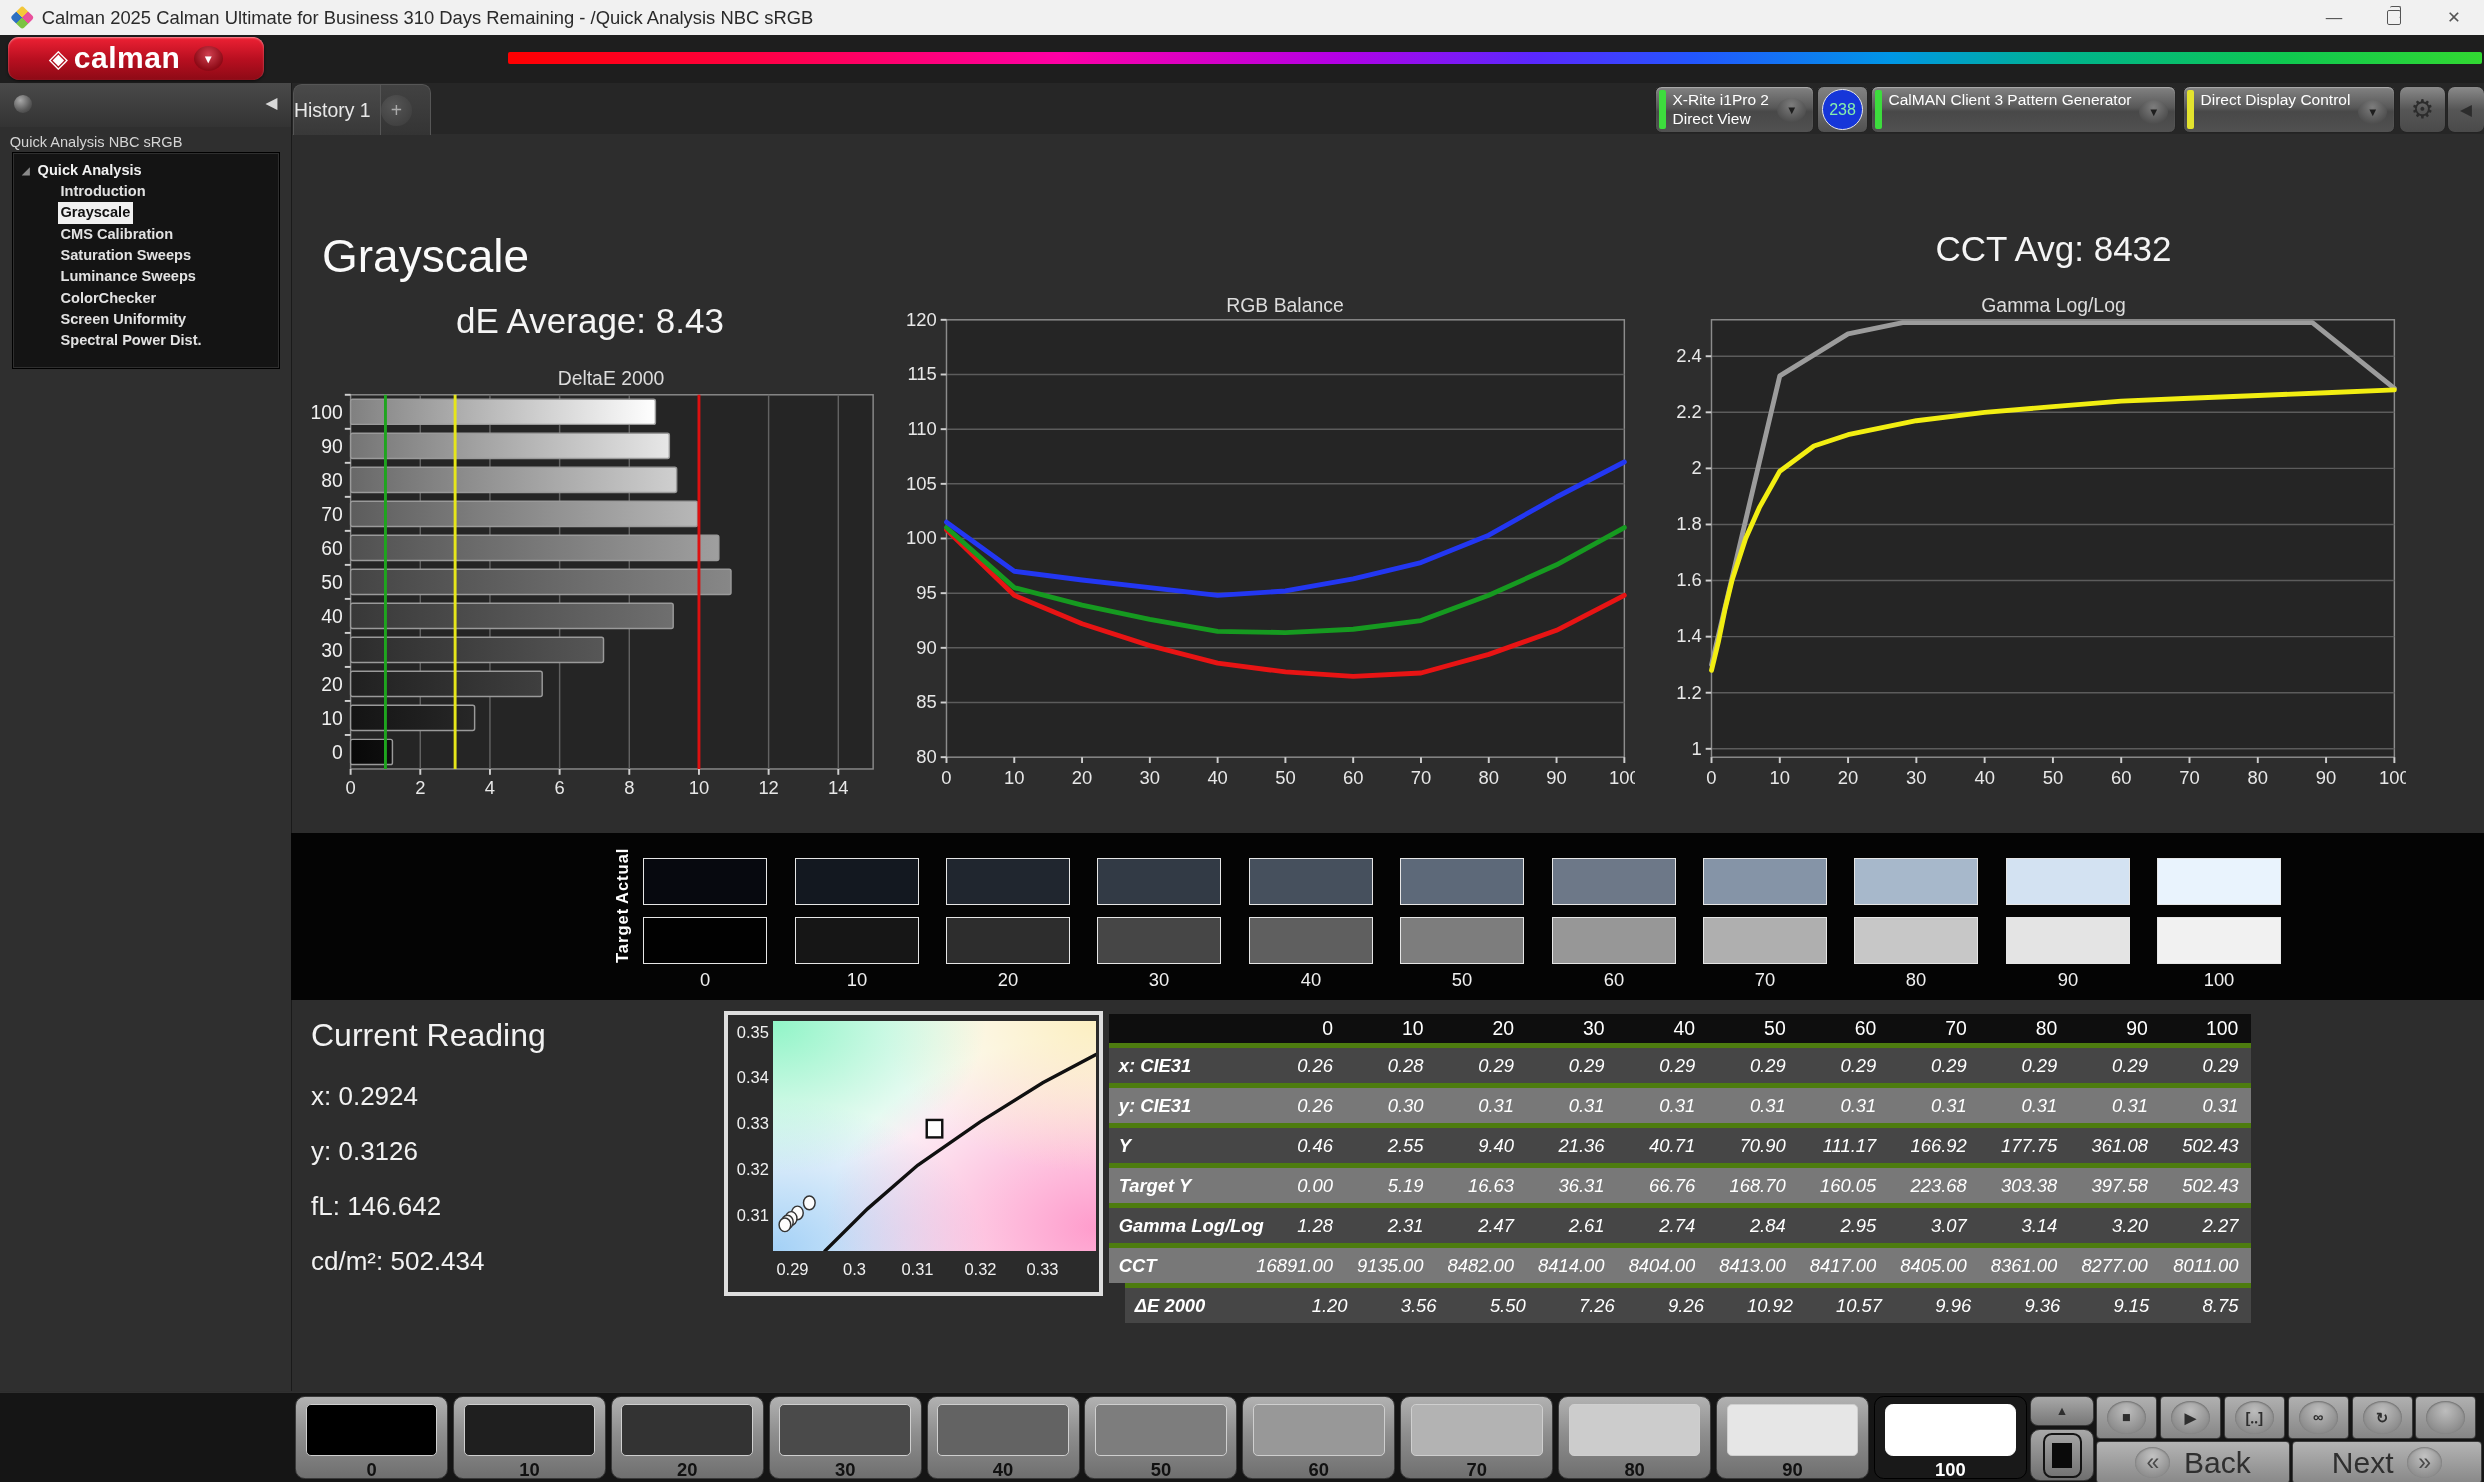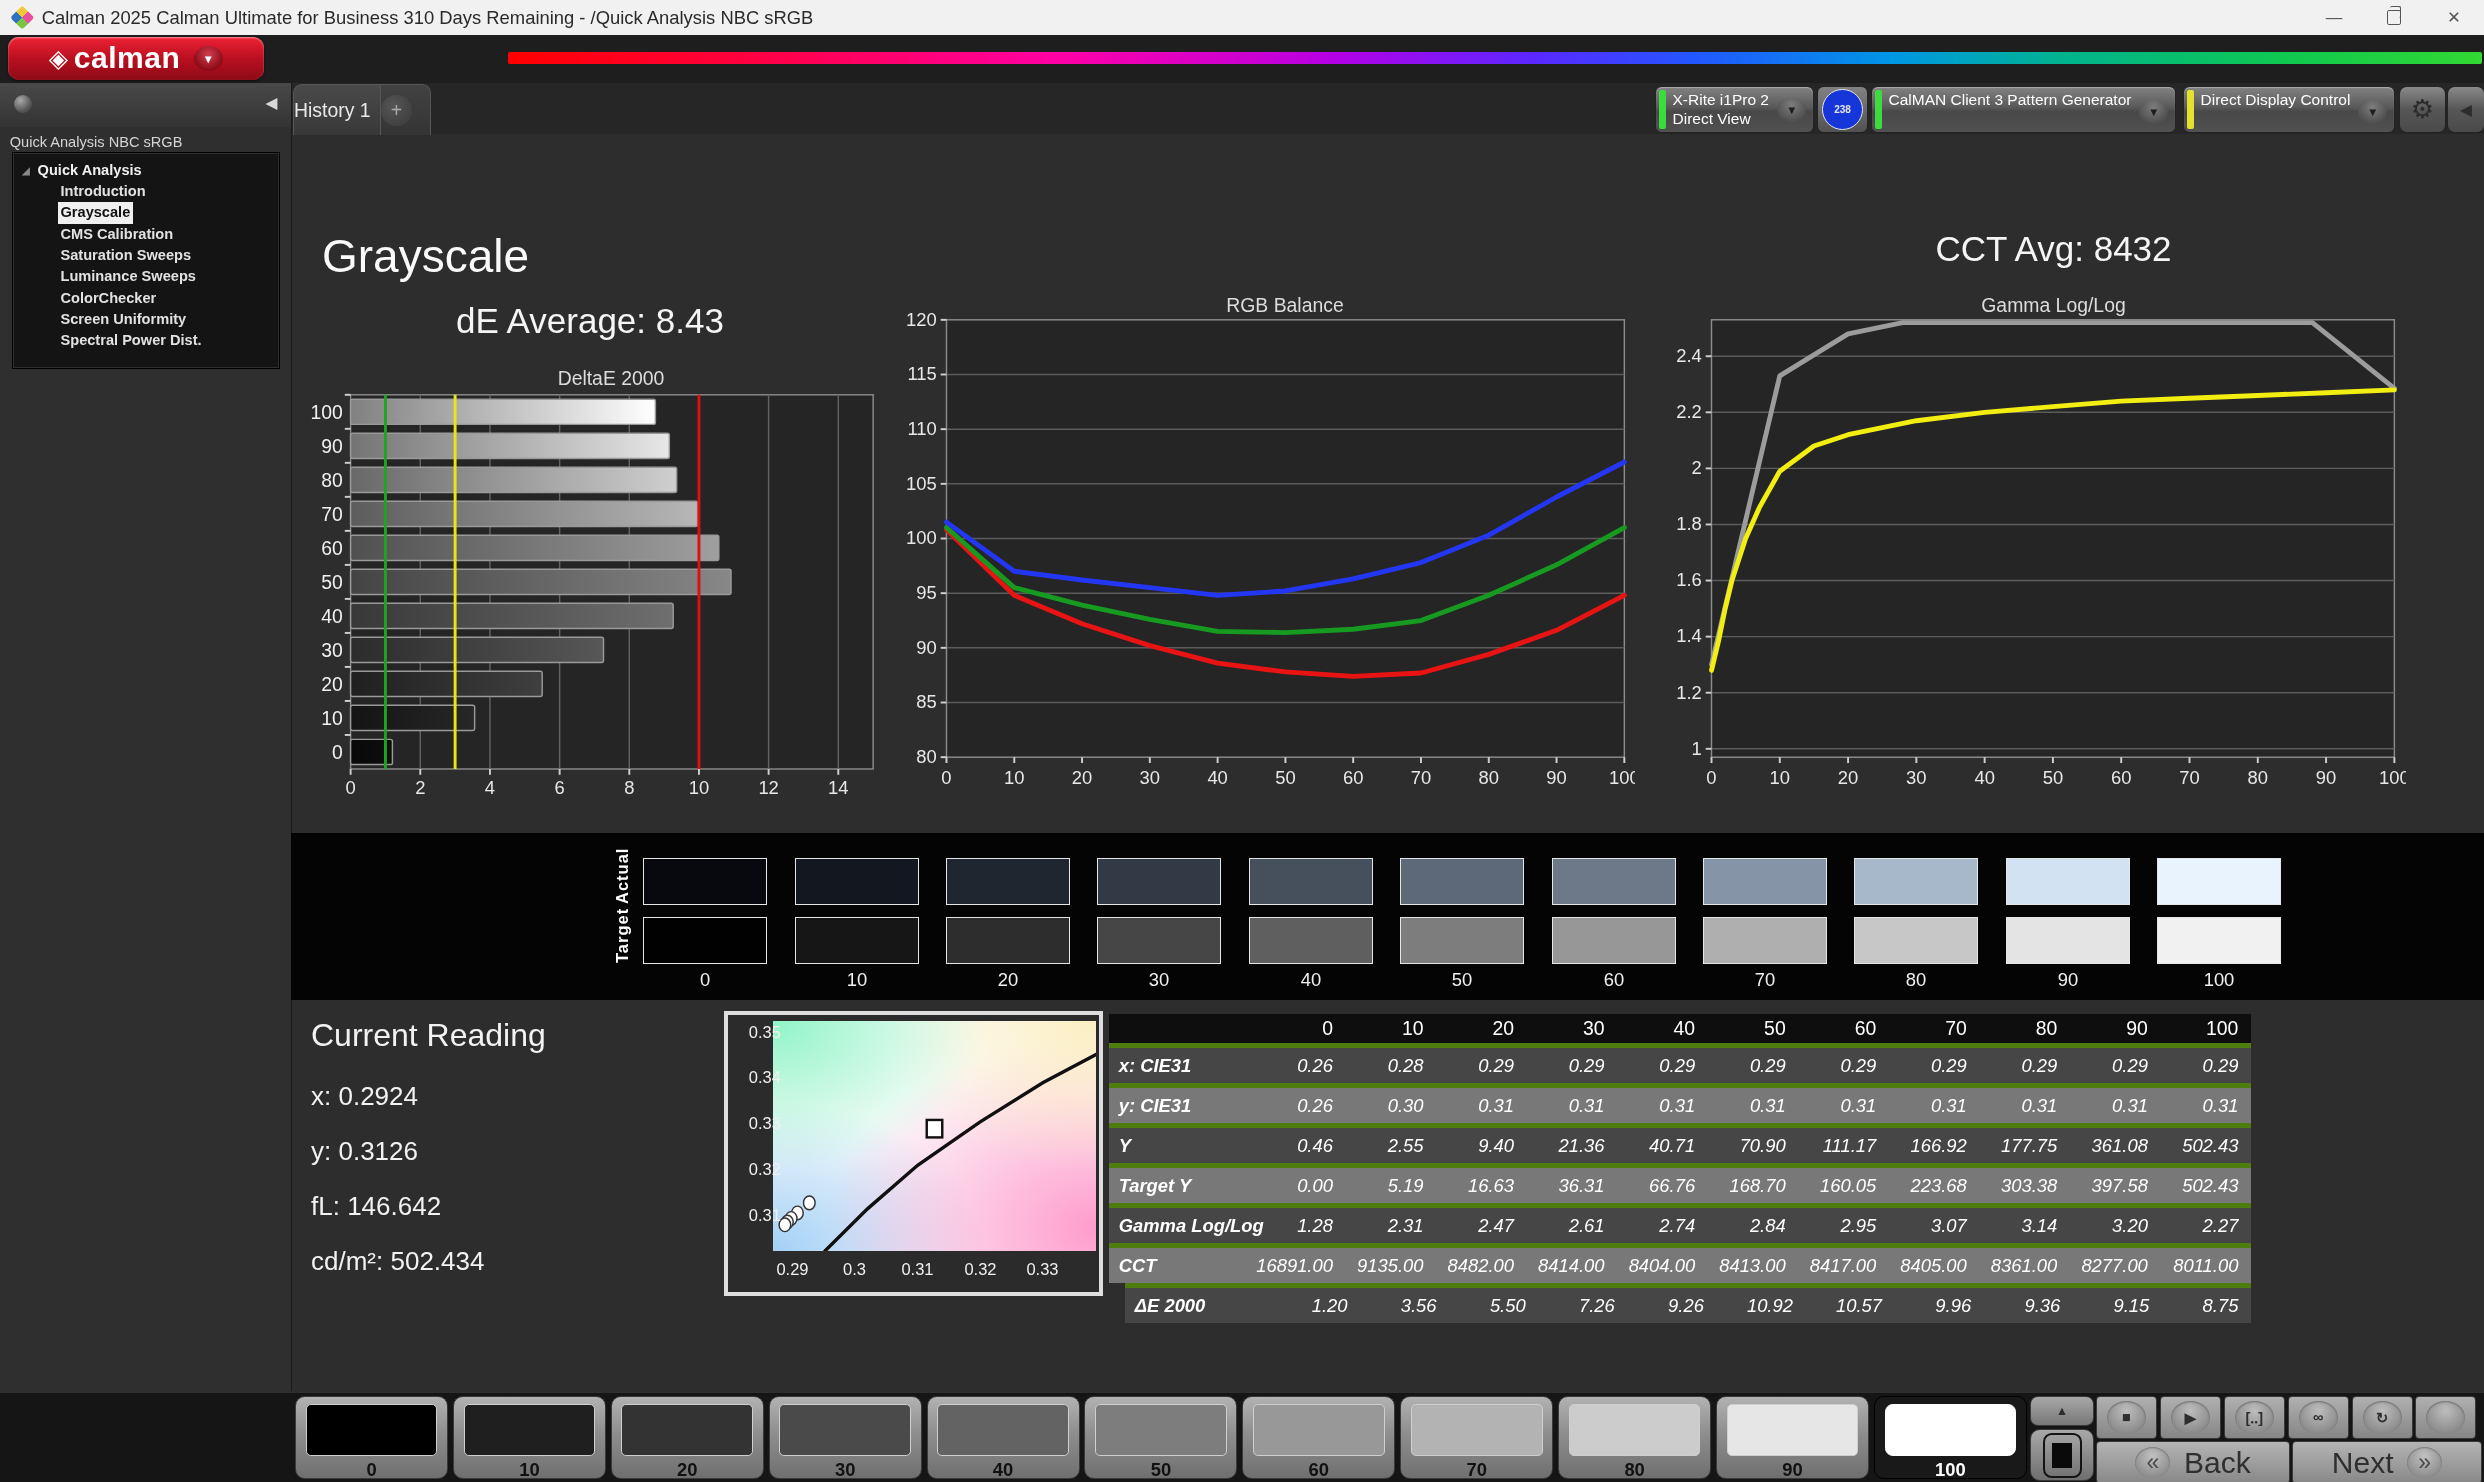--- a/index.html
+++ b/index.html
@@ -45,21 +45,21 @@
       box-shadow:inset 0 1px 1px rgba(255,255,255,.35);color:#fff;}
   .dd-accent{position:absolute;left:2.9px;top:2.9px;bottom:2.9px;width:6.8px;border-radius:1.9px;}
   .dd-text{position:absolute;left:16.5px;top:2.9px;font-size:15.5px;line-height:19.4px;white-space:nowrap;}
   .dd-arrow{position:absolute;right:6.8px;top:10.7px;width:29px;height:24px;border-radius:50%;
       background:radial-gradient(circle at 50% 30%,#7d7d7d,#4e4e4e 75%);
       display:flex;align-items:center;justify-content:center;color:#1e1e1e;font-size:11.6px;}
   .badge-btn{position:absolute;left:1817px;top:86px;width:49px;height:45px;border-radius:6.8px;
       background:linear-gradient(180deg,#828282,#515151);border:1px solid #232323;
       display:flex;align-items:center;justify-content:center;}
   .badge-circle{width:39px;height:39px;border-radius:50%;background:#1636d9;border:1.9px solid #e8e8e8;
-      display:flex;align-items:center;justify-content:center;color:#e5e5e5;font-size:10px;font-weight:bold;}
+      display:flex;align-items:center;justify-content:center;color:#86efac;font-size:16px;font-weight:normal;}
   .tool-btn{position:absolute;top:86px;height:45px;border-radius:7.8px;border:1px solid #232323;
       background:linear-gradient(180deg,#8a8a8a,#565656 50%,#4a4a4a);
       display:flex;align-items:center;justify-content:center;color:#2c2c2c;}
   
   .sidebar{position:absolute;left:0;top:82px;width:291px;height:1309px;background:#2f2f2f;
       border-right:1px solid #1a1a1a;}
   .sb-head{height:45px;background:linear-gradient(180deg,#4a4a4a,#333333);position:relative;}
   .sb-sphere{position:absolute;left:13.6px;top:12.6px;width:18.4px;height:18.4px;border-radius:50%;
       background:radial-gradient(circle at 35% 30%,#a9a9a9,#5a5a5a 60%,#343434);}
   .sb-collapse{position:absolute;right:13.6px;top:11.6px;color:#d8d8d8;font-size:15.5px;}
@@ -91,21 +91,21 @@
   
   .cie-box{position:absolute;left:724px;top:1011px;width:379px;height:285px;box-sizing:border-box;
       border:4.9px solid #dedede;background:#2b2b2b;}
   .cie-plot{position:absolute;left:45px;top:5.8px;width:323px;height:230px;
       background:
         radial-gradient(120% 120% at 0% 0%,rgba(138,244,196,.95) 0%,rgba(138,244,196,0) 55%),
         radial-gradient(120% 120% at 100% 0%,rgba(252,238,190,.95) 0%,rgba(252,238,190,0) 55%),
         radial-gradient(135% 135% at 100% 90%,rgba(255,148,200,.92) 0%,rgba(255,148,200,0) 62%),
         radial-gradient(120% 120% at 0% 100%,rgba(158,206,246,.95) 0%,rgba(158,206,246,0) 55%),
         #fcfcfc;}
-  .cie-ylabel{position:absolute;width:39px;text-align:right;color:#f0f0f0;font-size:16.5px;margin-left:12px;}
+  .cie-ylabel{position:absolute;width:39px;text-align:right;color:#f0f0f0;font-size:16.5px;}
   .cie-xlabel{position:absolute;width:47px;text-align:center;color:#f0f0f0;font-size:16.5px;top:245px;}
   
   .gtable{position:absolute;left:1109px;top:1014px;width:1142px;height:278px;font-size:18.4px;color:#fff;}
   .trow{display:grid;grid-template-columns:146px repeat(11,1fr);align-items:center;}
   .trow.header{height:29px;background:#0e0e0e;font-size:19.4px;}
   .trow.r{height:35px;border-top:5px solid #4d7c0f;font-style:italic;}
   .trow .lab{padding-left:9.7px;font-weight:bold;white-space:nowrap;}
   .trow .val{text-align:right;padding-right:12.6px;white-space:nowrap;}
   
   .bottombar{position:absolute;left:0;top:1392px;width:2484px;height:91px;background:#151515;

